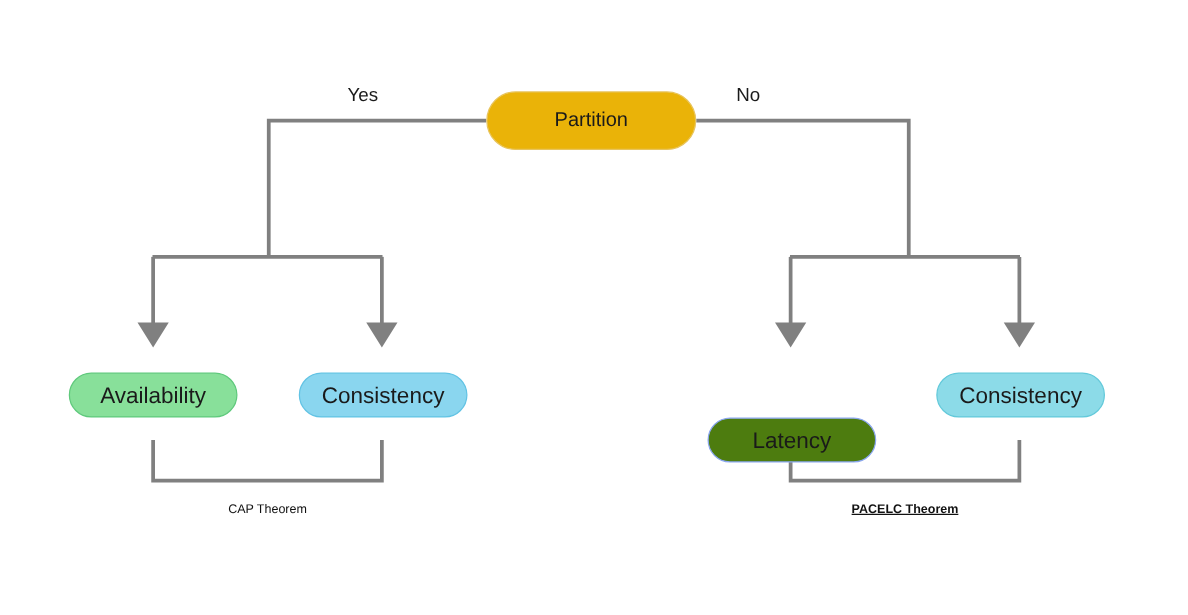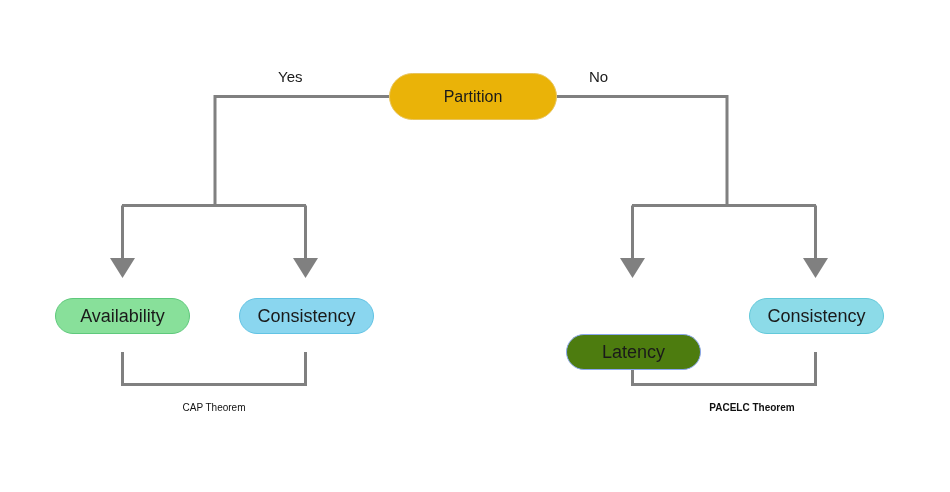--- a/index.html
+++ b/index.html
@@ -107,24 +107,25 @@
     white-space: nowrap;
     text-align: center;
   }
   .caption-cap {
     left: 114px;
     top: 403px;
     width: 200px;
     font-weight: 400;
   }
   .caption-pacelc {
-    left: 652px;
+    left: 624px;
     top: 403px;
     width: 200px;
     font-weight: 700;
+    text-decoration: underline;
   }
 </style>
 </head>
 <body>
 
 <div id="diagram-canvas">
 
   <svg class="connector-layer" viewBox="0 0 950 492" width="950" height="492" xmlns="http://www.w3.org/2000/svg">
     <g fill="none" stroke="#808080" stroke-width="3" stroke-linecap="butt" stroke-linejoin="miter">
 

